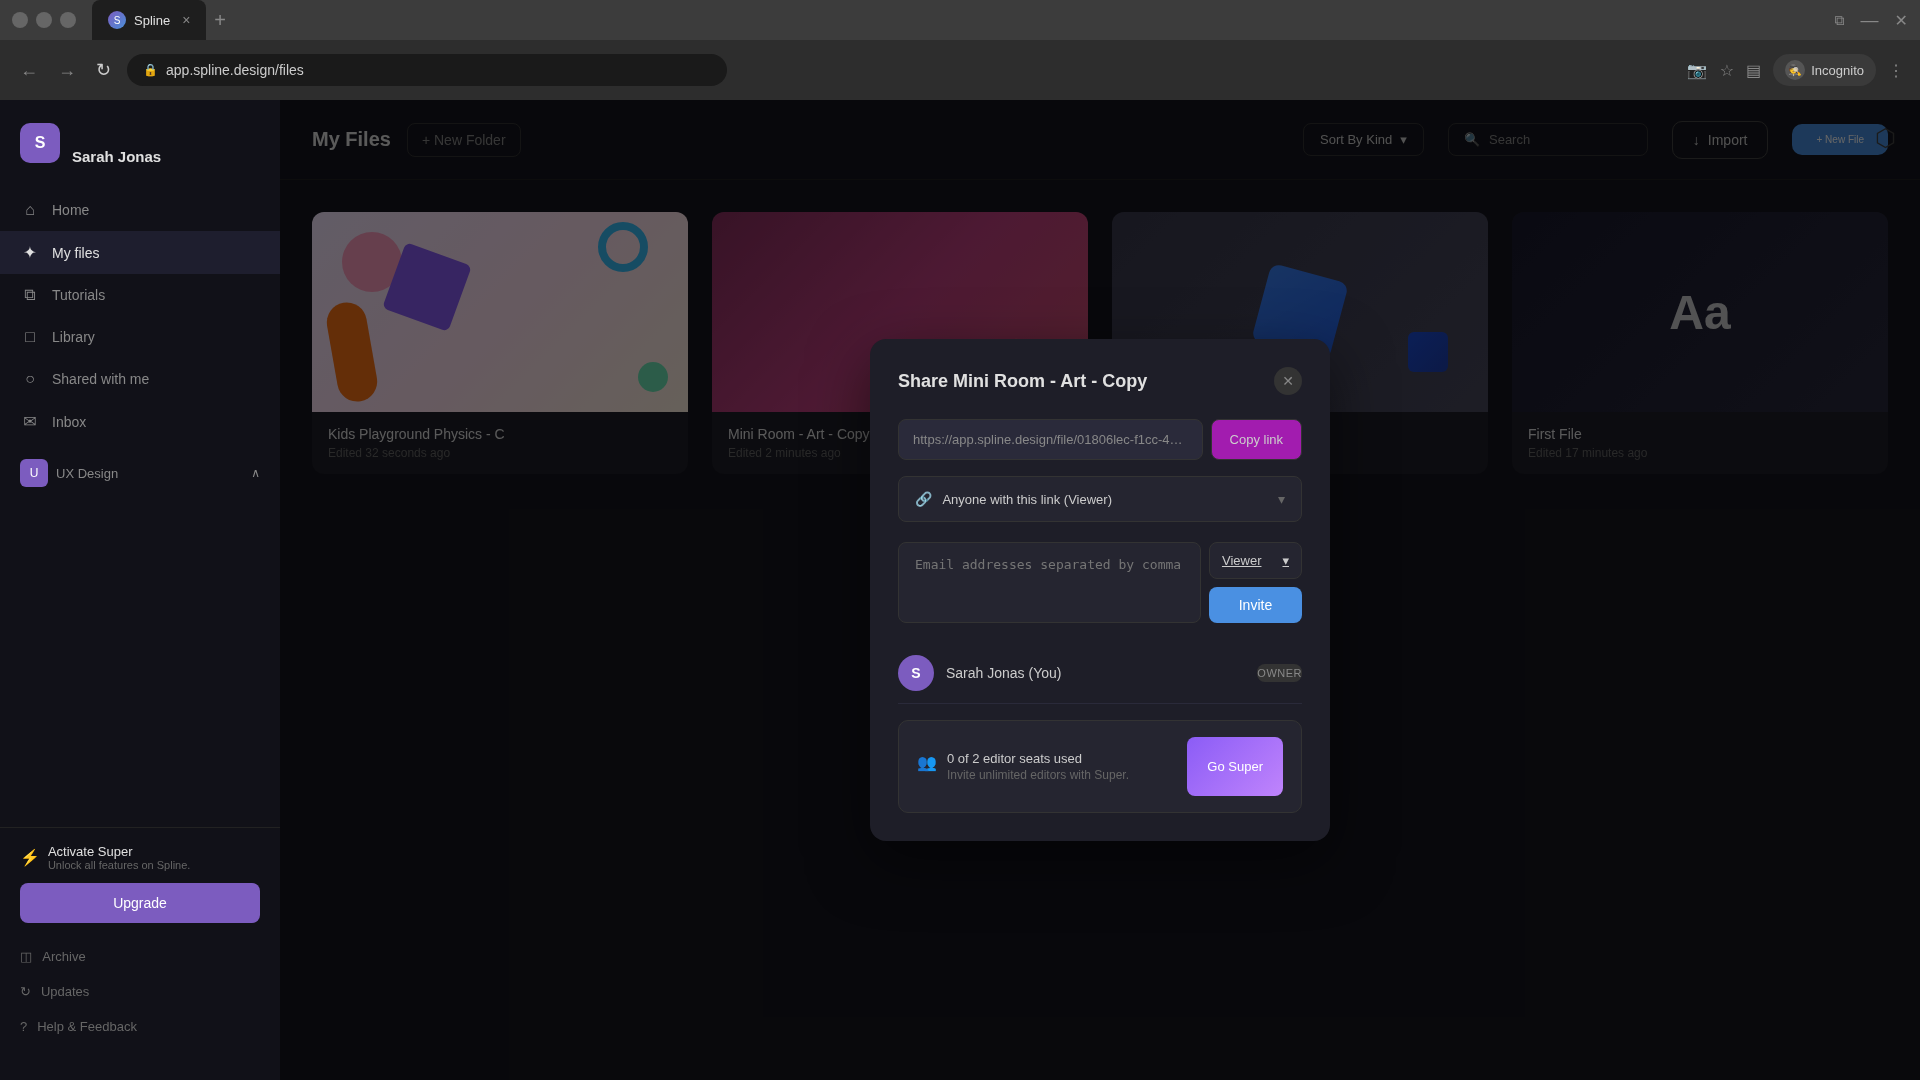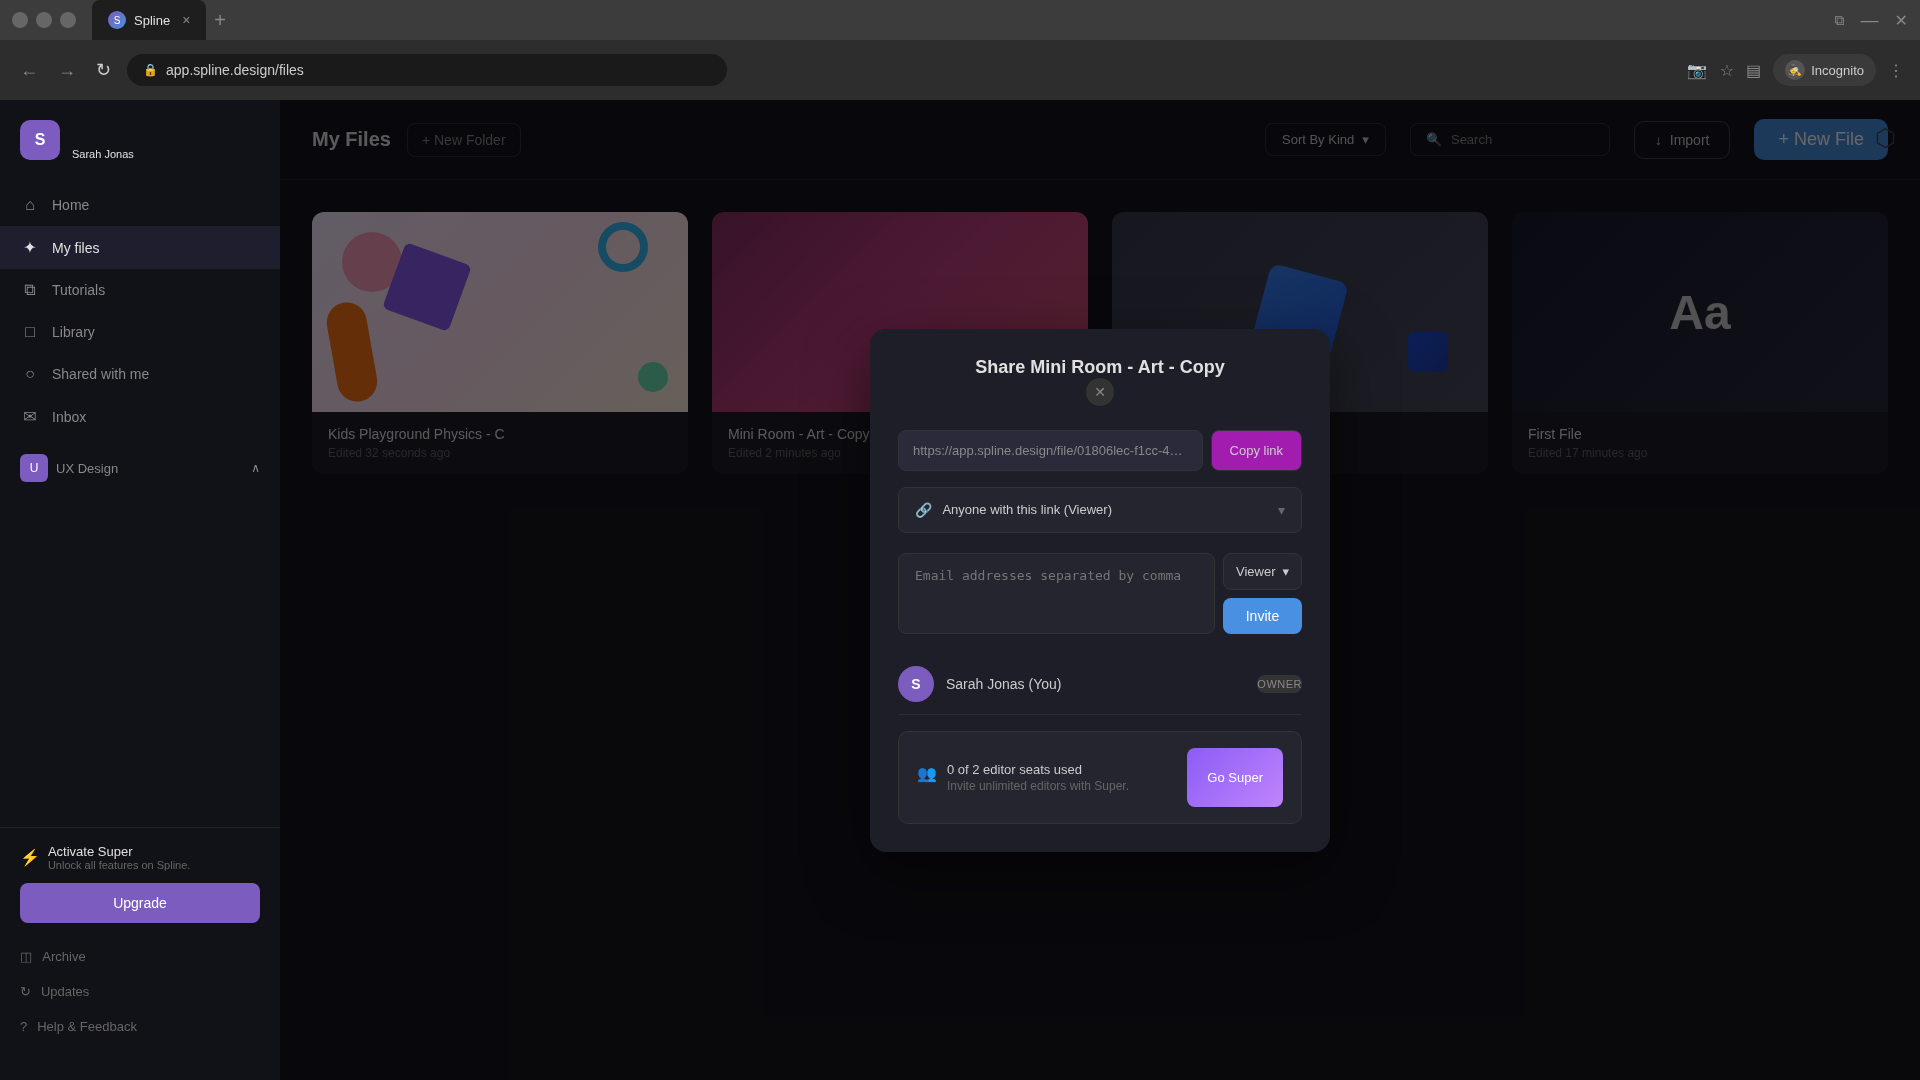--- a/index.html
+++ b/index.html
@@ -138,21 +138,21 @@
       gap: 12px;
       padding: 0 20px 24px;
     }
     .user-avatar {
       width: 40px; height: 40px;
       border-radius: 10px;
       background: #7c5cbf;
       display: flex; align-items: center; justify-content: center;
       font-size: 16px; color: white; font-weight: 600;
     }
-    .user-name { color: #e0e0e0; font-size: 11px; font-weight: 400; margin-top: 28px; }
+    .user-name { color: #e0e0e0; font-size: 15px; font-weight: 700; margin-top: 28px; }
 
     .sidebar-nav { flex: 1; }
     .nav-item {
       display: flex;
       align-items: center;
       gap: 12px;
       padding: 12px 20px;
       color: #888;
       font-size: 14px;
       cursor: pointer;
@@ -289,21 +289,21 @@
     }
     .new-file-btn {
       display: flex;
       align-items: center;
       gap: 8px;
       padding: 10px 24px;
       border-radius: 10px;
       background: #4a90e2;
       border: none;
       color: white;
-      font-size: 18px;
+      font-size: 10px;
       font-weight: 500;
       cursor: pointer;
     }
 
     
     .files-grid {
       display: grid;
       grid-template-columns: repeat(4, 1fr);
       gap: 24px;
       padding: 32px;
@@ -427,21 +427,20 @@
       width: 460px;
       padding: 28px;
       position: relative;
       box-shadow: 0 20px 60px rgba(0,0,0,0.5);
     }
     .modal-header {
       display: flex;
       align-items: center;
       justify-content: space-between;
       margin-bottom: 24px;
-      flex-direction: column;
     }
     .modal-title { color: #e0e0e0; font-size: 18px; font-weight: 600; }
     .modal-close {
       width: 28px; height: 28px;
       border-radius: 50%;
       background: #333;
       display: flex; align-items: center; justify-content: center;
       color: #888;
       cursor: pointer;
       font-size: 14px;
@@ -521,22 +520,23 @@
     .viewer-select {
       background: #252530;
       border: 1px solid #333;
       border-radius: 8px;
       padding: 10px 12px;
       color: #ccc;
       font-size: 13px;
       cursor: pointer;
       display: flex;
       align-items: center;
-      gap: 7px;
+      gap: 21px;
       white-space: nowrap;
+      text-decoration: underline;
     }
     .invite-btn {
       background: #4a90e2;
       border: none;
       border-radius: 8px;
       padding: 10px 20px;
       color: white;
       font-size: 14px;
       font-weight: 500;
       cursor: pointer;

